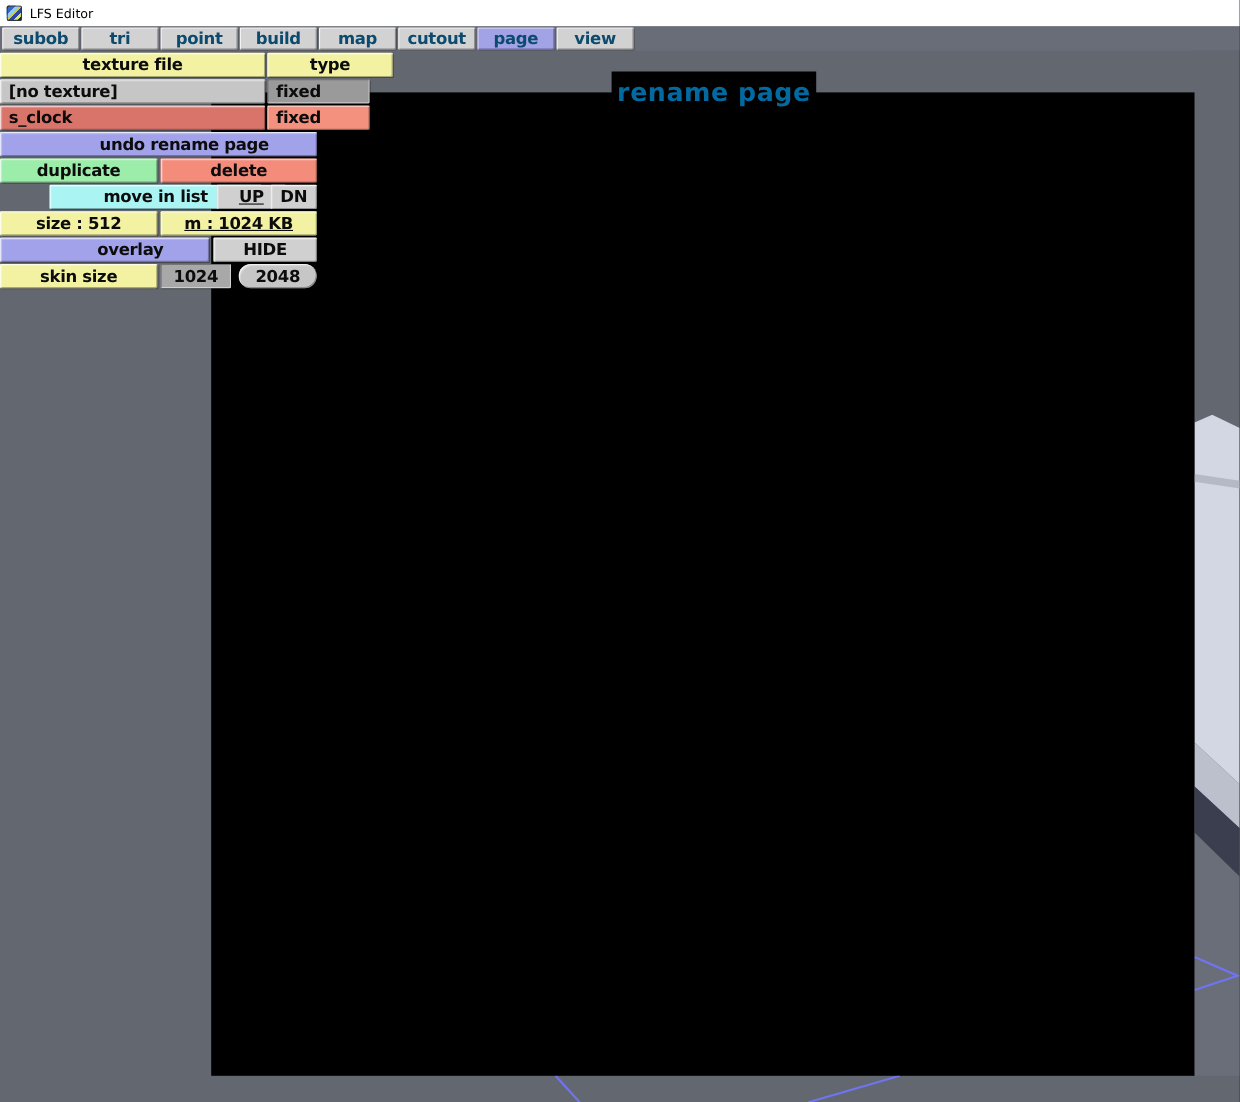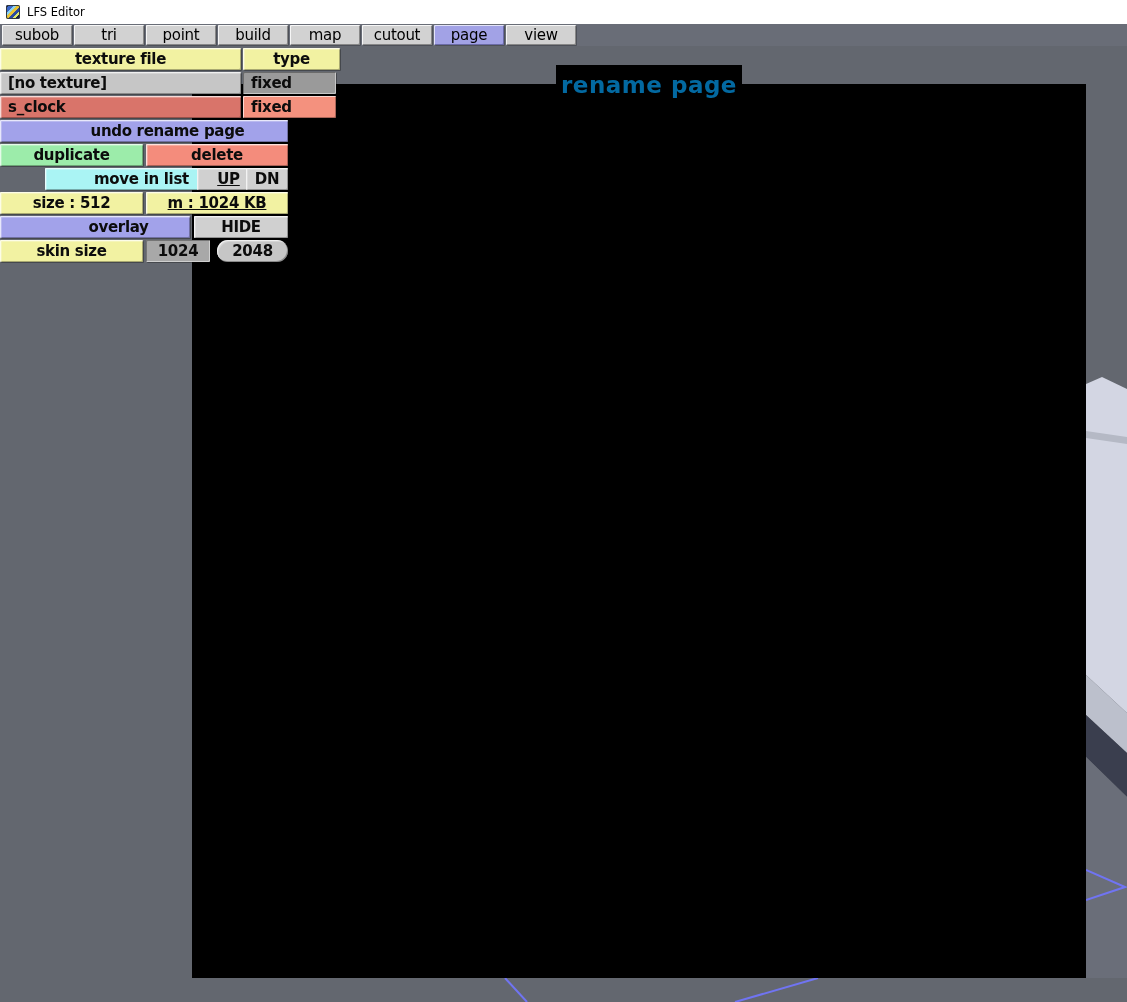--- a/index.html
+++ b/index.html
@@ -11,21 +11,21 @@
   .app-icon { width:14px; height:14px; margin-left:6px; border-radius:2px;
     background:
       linear-gradient(135deg, #202a50 12%, #3a66c8 12% 30%, #8ad2f0 30% 42%, #e8c434 42% 54%, #2a4aa0 54% 70%, #dce86a 70% 82%, #1a2440 82%);
     box-shadow:0 0 0 1px #30383f inset; }
   .app-title { margin-left:7px; font-size:11.5px; color:#000; }
 
   
   .tabstrip { position:absolute; left:0; top:24px; width:1127px; height:22px; background:#696d77; }
   .tabs { position:absolute; left:2px; top:1px; display:flex; gap:2px; }
   .tab { width:70px; height:20px; display:flex; align-items:center; justify-content:center;
-    background:#d2d2d2; color:#000000; font-weight:normal; font-size:15px; letter-spacing:-0.3px;
+    background:#d2d2d2; color:#0c4a6e; font-weight:bold; font-size:15px; letter-spacing:-0.3px;
     box-shadow: inset 1px 1px 0 rgba(255,255,255,.8), inset -1px -1px 0 rgba(0,0,0,.35), 1px 1px 0 rgba(0,0,0,.25);
     border-radius:1px; cursor:default; }
   .tab.active { background:#a2a2e6;
     box-shadow: inset 1px 1px 0 rgba(255,255,255,.7), inset -1px -1px 0 rgba(40,40,90,.45), 1px 1px 0 rgba(0,0,0,.25); }
 
   
   .viewport { position:absolute; left:192px; top:84px; width:894px; height:894px; background:#000; }
   .rename-box { position:absolute; left:556px; top:65px; width:186px; height:40px; background:#000;
     display:flex; align-items:center; justify-content:center; }
   .rename-text { color:#0369a1; font-weight:bold; font-size:23px; letter-spacing:0.5px; }
@@ -91,21 +91,21 @@
 </svg>
 
 <svg class="scene-svg" style="left:0px; top:978px;" width="1127" height="24" viewBox="0 0 1127 24">
   <line x1="505" y1="0" x2="527" y2="24" stroke="#7074f2" stroke-width="2"></line>
   <line x1="735" y1="24" x2="818" y2="0" stroke="#7074f2" stroke-width="2"></line>
 </svg>
 
 <div>
 
   <div class="btn c-yellow" style="left:0; top:48px; width:241px;">texture file</div>
-  <div class="btn c-yellow" style="left:243px; top:48px; width:97px;">type</div>
+  <div class="btn c-yellow" style="left:243px; top:48px; width:114px;">type</div>
 
   <div class="btn left tex-name" style="left:0; top:72px; width:241px;">[no texture]</div>
   <div class="btn left tex-type" style="left:243px; top:72px; width:93px;">fixed</div>
 
   <div class="btn left tex-name active" style="left:0; top:96px; width:241px;">s_clock</div>
   <div class="btn left tex-type active" style="left:243px; top:96px; width:93px;">fixed</div>
 
   <div class="btn c-purple" style="left:0; top:120px; width:288px;">undo rename page</div>
 
   <div class="btn c-green" style="left:0; top:144px; width:143px;">duplicate</div>

